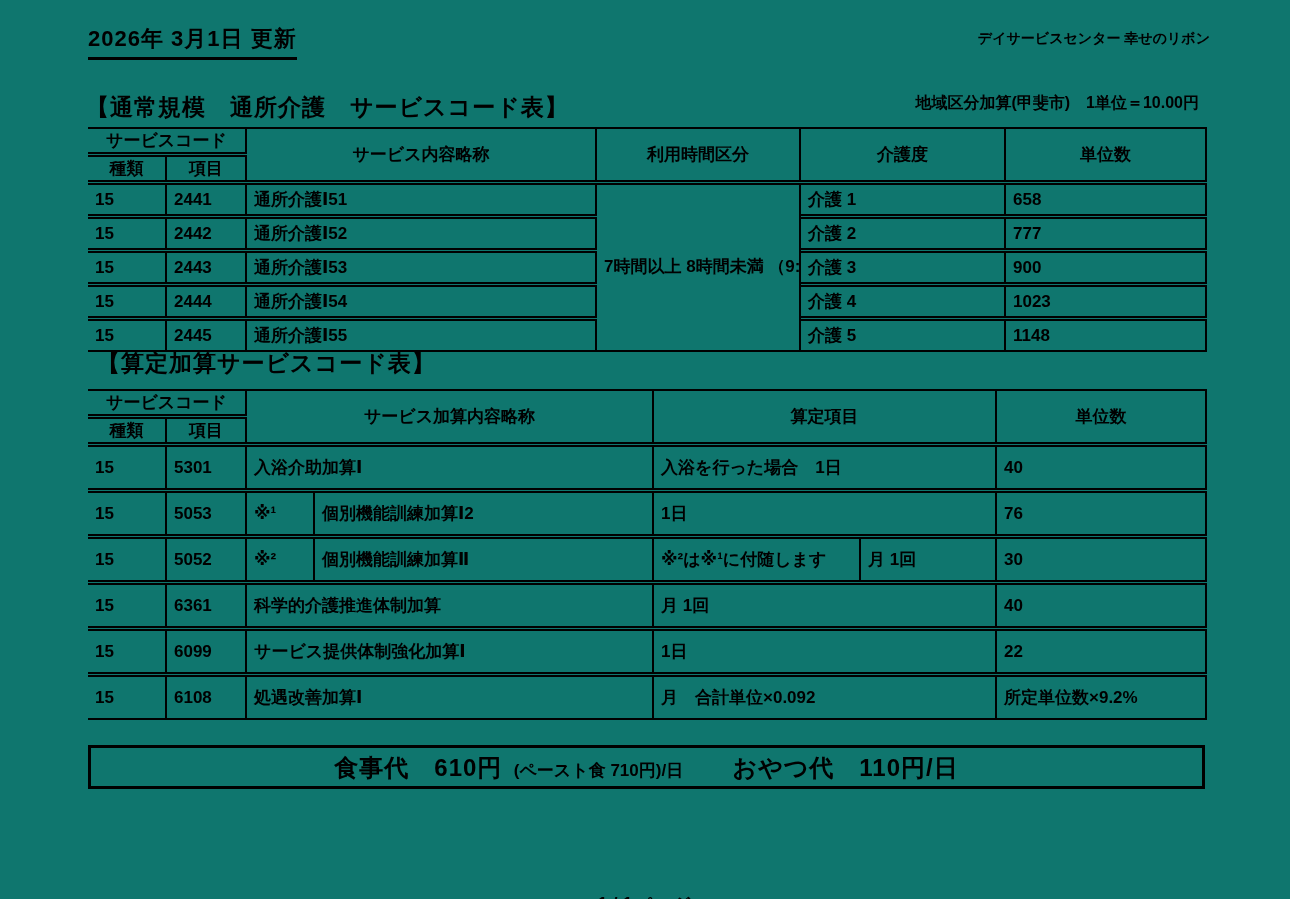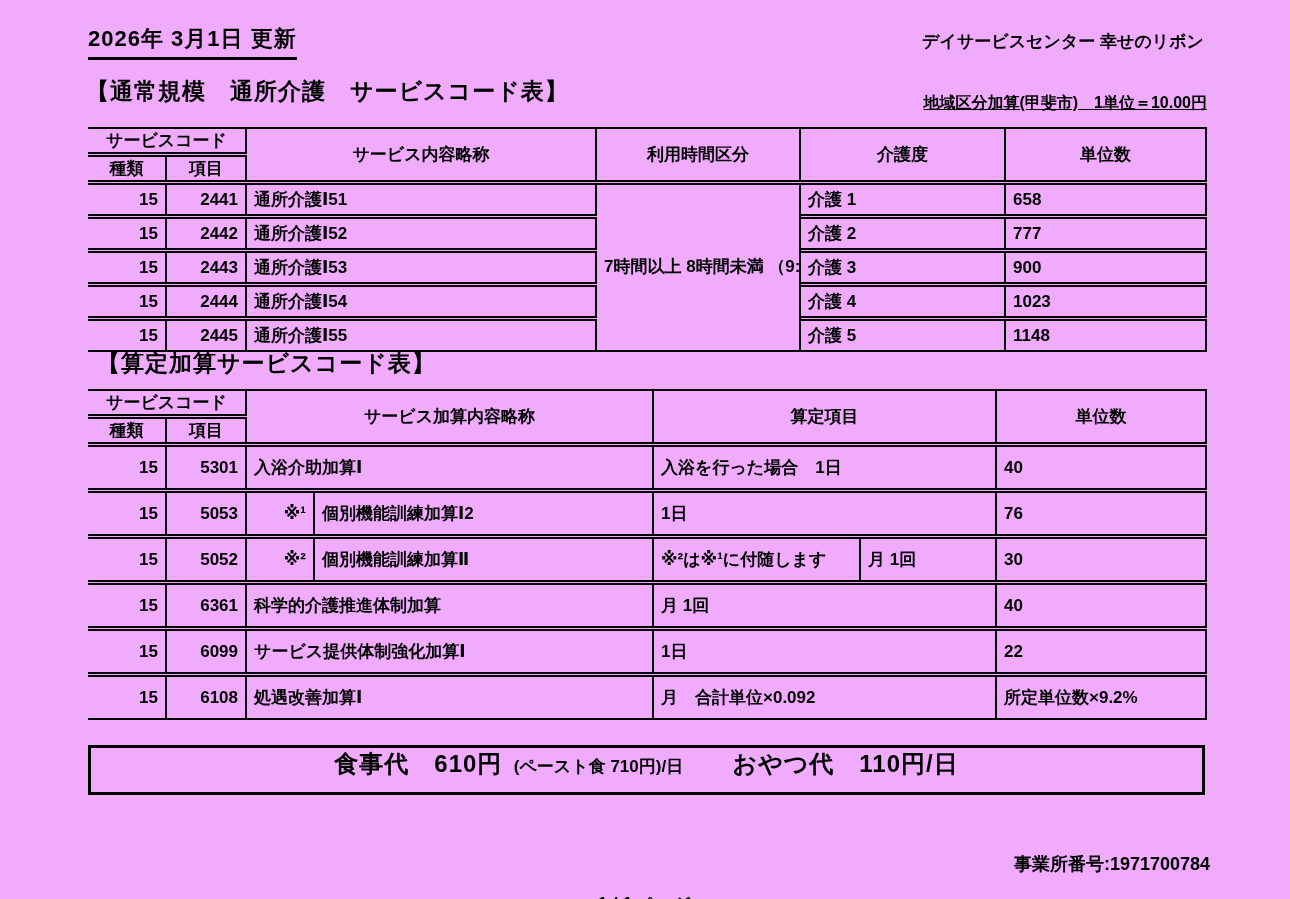--- a/index.html
+++ b/index.html
@@ -3,32 +3,32 @@
 <meta charset="utf-8">
 <style>
   * { margin: 0; padding: 0; box-sizing: border-box; }
   html, body { background: #fff; }
   body {
     width: 1290px; height: 899px;
     font-family: "Liberation Sans", "DejaVu Sans", sans-serif;
     color: #000;
     font-weight: bold;
   }
-  .page { position: relative; width: 1290px; height: 899px; background: #f0abfc; overflow: hidden; }
+  .page { position: relative; width: 1290px; height: 899px; background: #0f766e; overflow: hidden; }
 
   .date {
     position: absolute; left: 88px; top: 24px;
     font-size: 22px; letter-spacing: 1px;
     border-bottom: 3px solid #000; padding-bottom: 3px;
   }
-  .facility { position: absolute; top: 30px; right: 86px; font-size: 17px; }
+  .facility { position: absolute; top: 30px; right: 80px; font-size: 14px; }
 
   .title { font-size: 23px; letter-spacing: 1px; }
-  .t1-title { position: absolute; left: 86px; top: 76px; }
-  .region-note { position: absolute; top: 93px; right: 83px; font-size: 16px; text-decoration: underline; }
+  .t1-title { position: absolute; left: 86px; top: 92px; }
+  .region-note { position: absolute; top: 93px; right: 91px; font-size: 16px; }
   .t2-title { position: absolute; left: 86px; top: 348px; margin-left: 11px; }
 
   table.codes {
     position: absolute; left: 88px; width: 1119px;
     border-collapse: separate; border-spacing: 0 1px;
     table-layout: fixed; font-size: 17px;
   }
   .t1 { top: 126px; }
   .t2 { top: 388px; }
 
@@ -39,28 +39,28 @@
     font-weight: bold; vertical-align: middle;
   }
   .codes th { text-align: center; padding: 0 2px; }
   .bl { border-left-width: 2px; }
 
   .t1 th { height: 21px; }
   .t1 td { height: 33px; }
   .t2 th { height: 26px; }
   .t2 td { height: 45px; }
 
-  .c { text-align: right; }
+  .c { text-align: left; }
   .l { text-align: left; }
   .r { }
   .time { white-space: pre-line; text-align: center; line-height: 1.32; }
 
   .meal-box {
-    position: absolute; left: 88px; top: 745px; width: 1117px; height: 50px;
-    border: 3px solid #000; text-align: center; line-height: 31px;
+    position: absolute; left: 88px; top: 745px; width: 1117px; height: 44px;
+    border: 3px solid #000; text-align: center; line-height: 40px;
   }
   .meal-big { font-size: 24px; letter-spacing: 1px; }
   .meal-small { font-size: 17px; margin-left: 7px; }
   .meal-snack { margin-left: 45px; }
 
   .footer-page { position: absolute; top: 852px; left: 0; width: 100%; text-align: center; font-size: 18px; margin-top: 40px; }
   .footer-office { position: absolute; top: 852px; right: 80px; font-size: 18px; }
 </style>
 </head>
 <body>
@@ -210,15 +210,14 @@
     </tbody>
   </table>
 
   <div class="meal-box">
     <span class="meal-big">食事代　610円</span>
     <span class="meal-small">(ペースト食 710円)/日</span>
     <span class="meal-big meal-snack">おやつ代　110円/日</span>
   </div>
 
   <div class="footer-page">1 / 1 ページ</div>
-  <div class="footer-office">事業所番号:1971700784</div>
 
 </div>
 
 </body></html>

